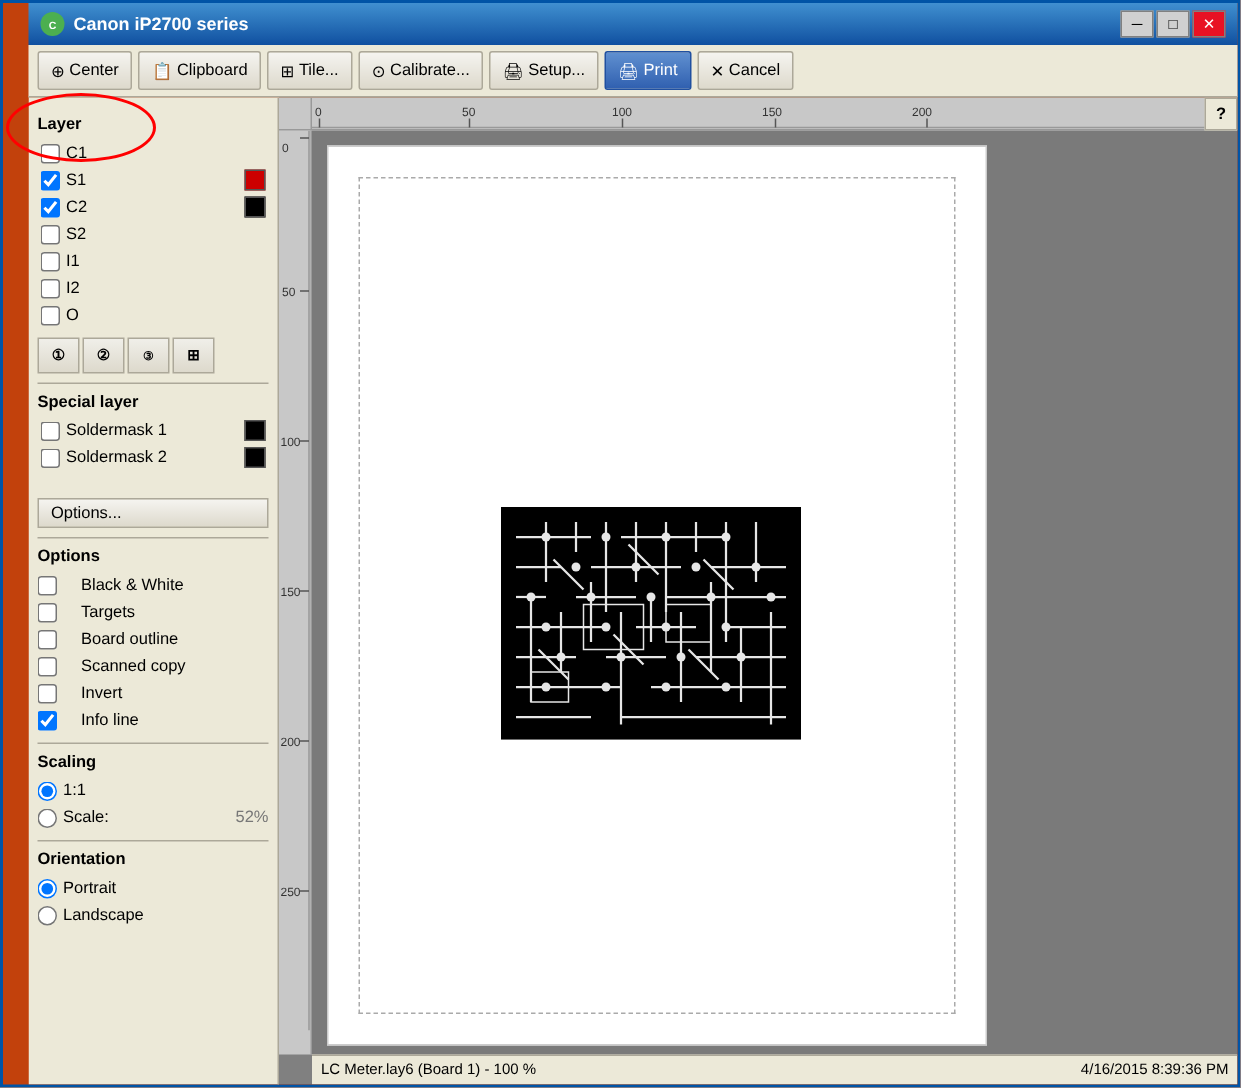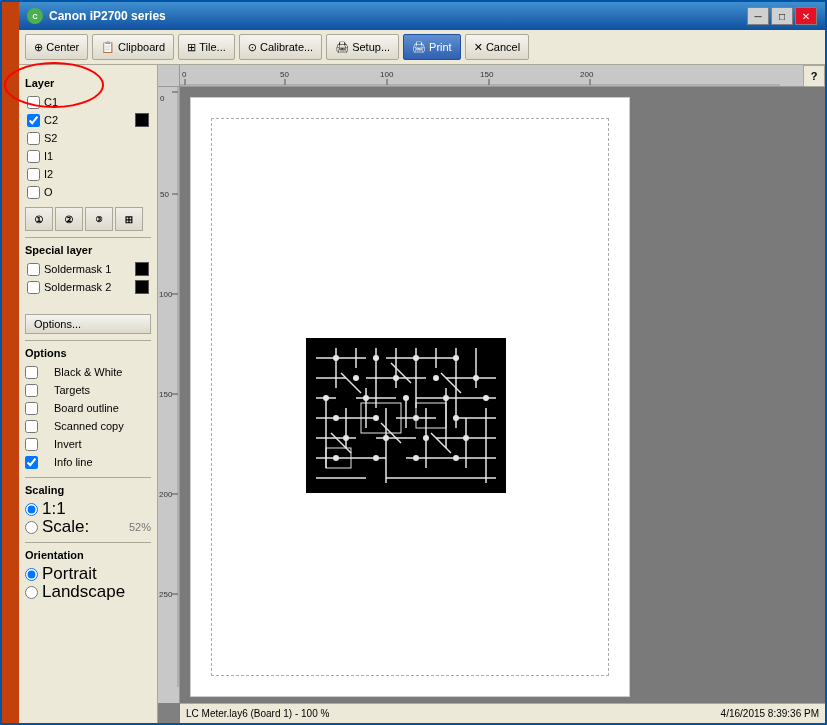--- a/index.html
+++ b/index.html
@@ -100,21 +100,21 @@
       border-color: #2050a0;
     }
 
     .content {
       display: flex;
       flex: 1;
       overflow: hidden;
     }
 
     .sidebar {
-      width: 139px;
+      width: 167px;
       background: #ece9d8;
       border-right: 1px solid #aca899;
       padding: 6px;
       overflow-y: auto;
       flex-shrink: 0;
     }
 
     .section-label {
       font-size: 11px;
       font-weight: bold;
@@ -212,21 +212,21 @@
       height: 18px;
     }
 
     .radio-item input[type=radio] {
       margin: 0;
       width: 13px;
       height: 13px;
     }
 
     .radio-label {
-      font-size: 17px;
+      font-size: 11px;
     }
 
     .scale-row {
       display: flex;
       align-items: center;
       gap: 4px;
       height: 18px;
     }
 
     .scale-value {
@@ -430,20 +430,25 @@
       
       <div class="section-label">Layer</div>
 
       <div class="layer-list">
 
         <div class="layer-item">
           <input type="checkbox" style="">
           <span class="layer-label">C1</span>
         </div>
 
+        <div class="layer-item">
+          <input type="checkbox" checked="" style="">
+          <span class="layer-label">S1</span>
+          <div class="color-box" style="background:#cc0000;"></div>
+        </div>
 
         <div class="layer-item">
           <input type="checkbox" checked="" style="">
           <span class="layer-label">C2</span>
           <div class="color-box" style="background:#000000;"></div>
         </div>
 
         <div class="layer-item">
           <input type="checkbox" style="">
           <span class="layer-label">S2</span>

